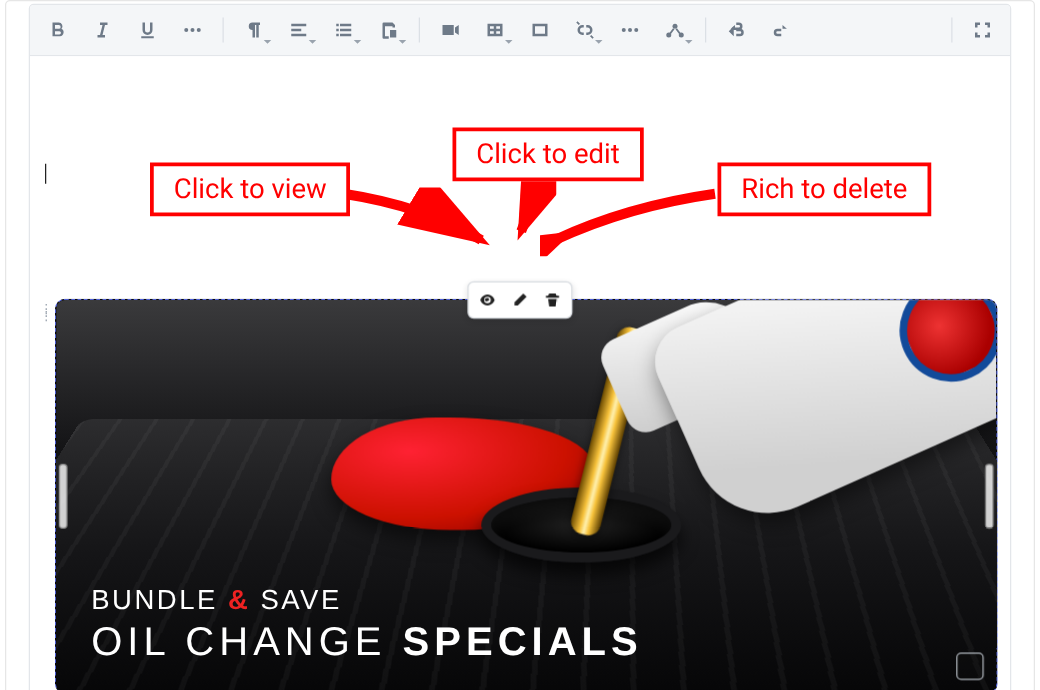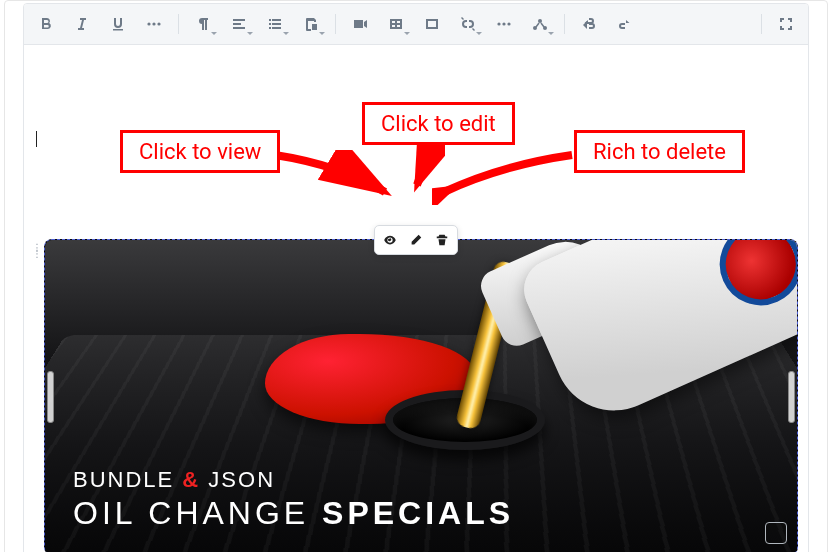--- a/index.html
+++ b/index.html
@@ -394,21 +394,21 @@
             <div class="img-scene">
               <div class="engine"></div>
               <div class="rag"></div>
               <div class="funnel"></div>
               <div class="oil"></div>
               <div class="bottle-neck"></div>
               <div class="bottle"></div>
             </div>
             <div class="overlay-text">
               <div class="overlay-line1">
-                <span>BUNDLE </span><span class="amp">&amp;</span><span> JSON</span>
+                <span>BUNDLE </span><span class="amp">&amp;</span><span> SAVE</span>
               </div>
               <div class="overlay-line2">
                 <span class="thin">OIL CHANGE </span><span class="bold">SPECIALS</span>
               </div>
             </div>
             <div class="side-grip left"></div>
             <div class="side-grip right"></div>
             <div class="expand-btn"></div>
           </div>
         </div>

